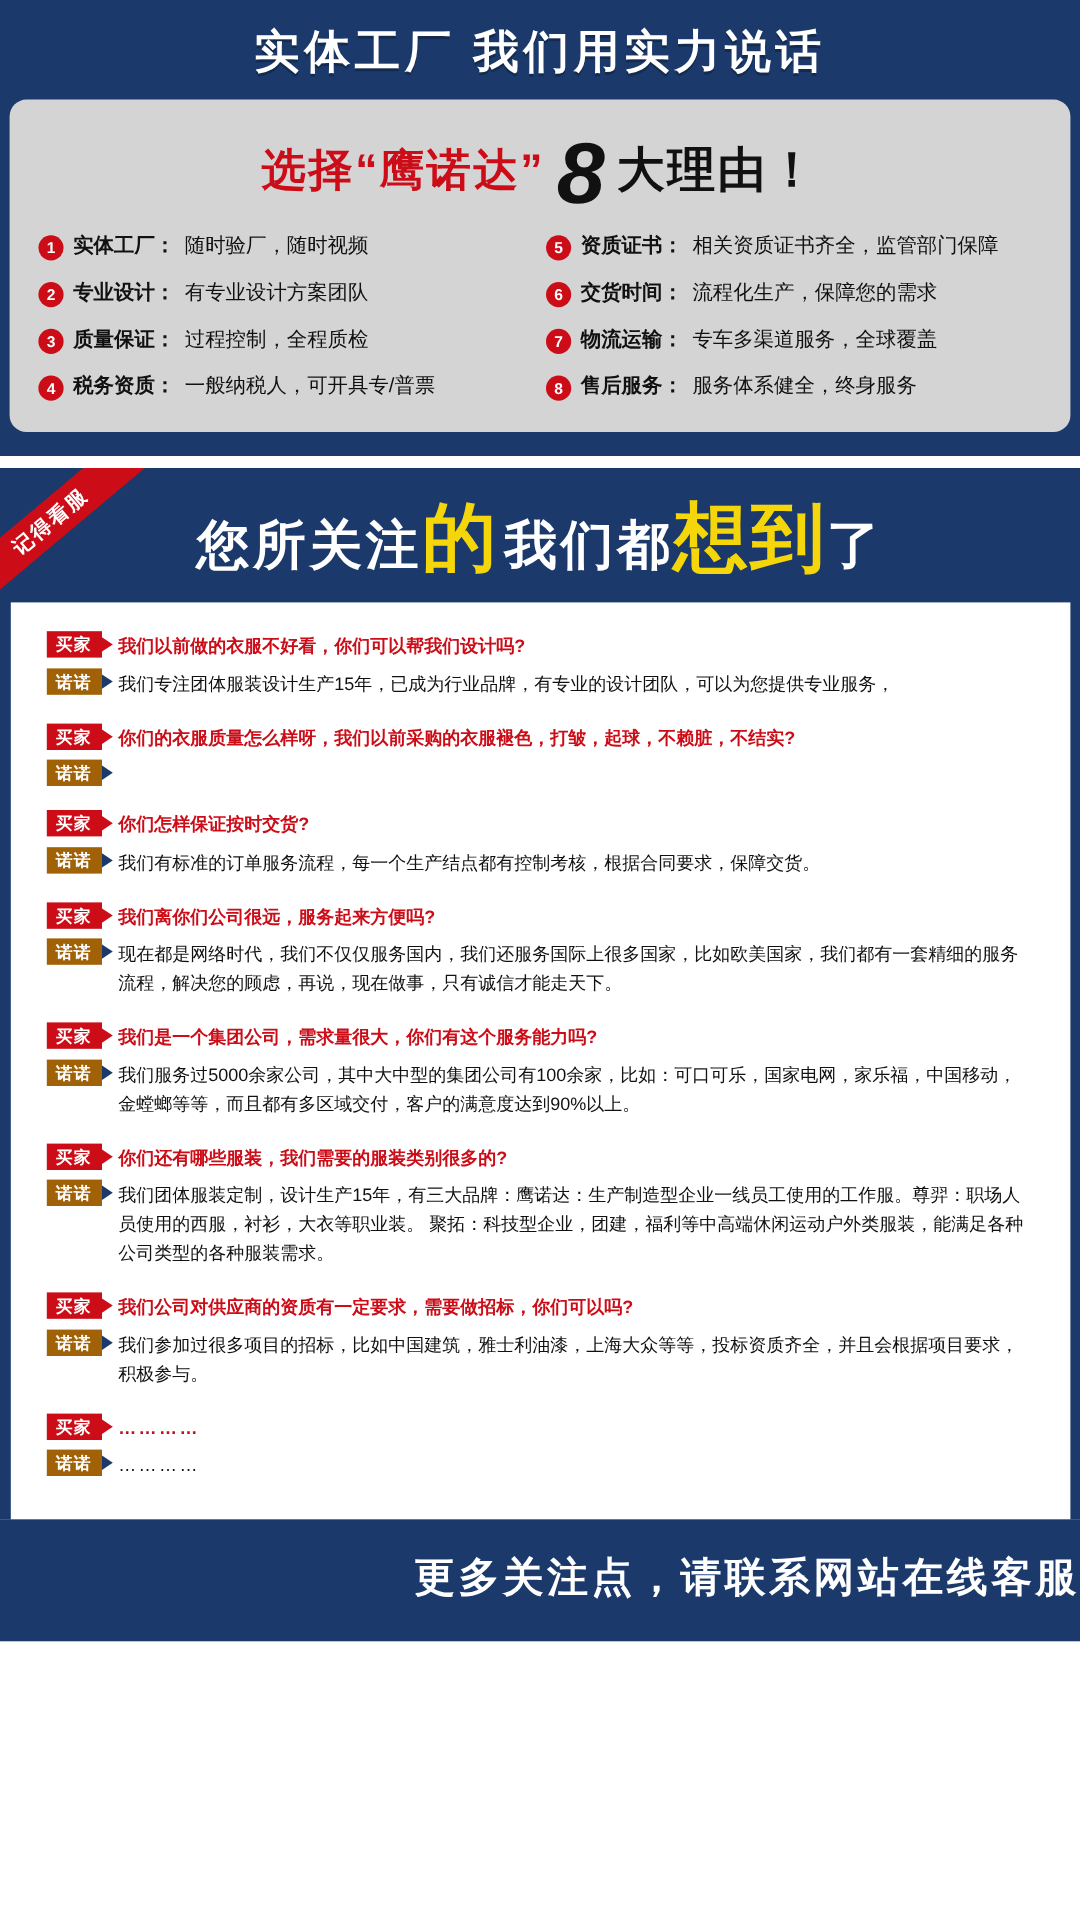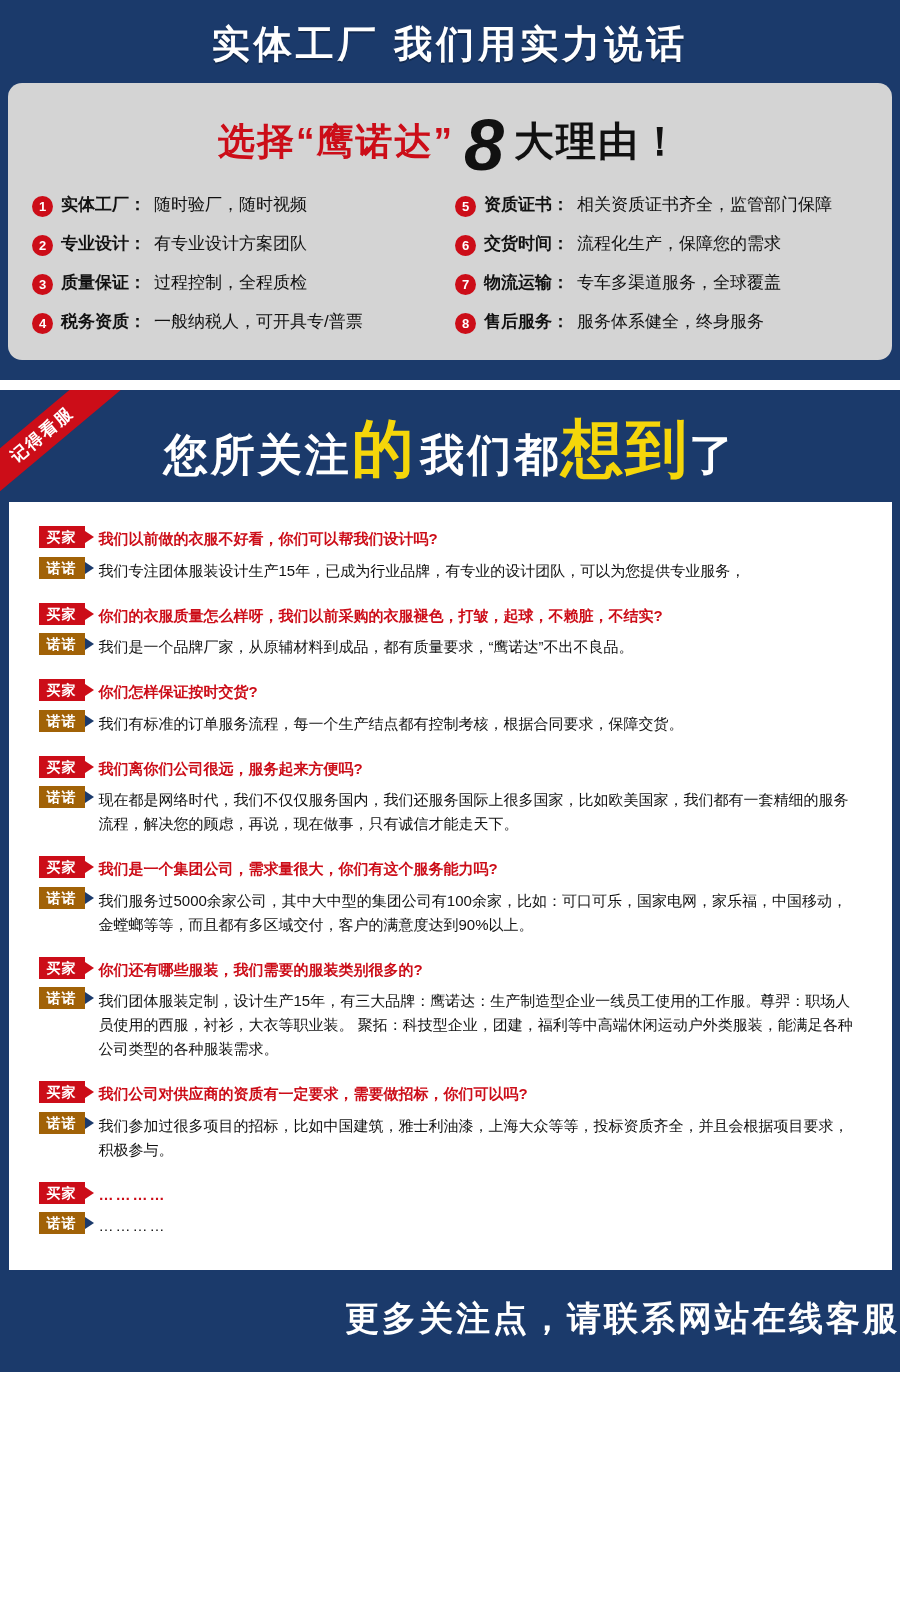--- a/index.html
+++ b/index.html
@@ -307,21 +307,20 @@
         </div>
       </div>
 
       <div class="qa-block">
         <div class="qa-line">
           <span class="tag tag-buyer"><span>买家</span></span>
           <span class="q-text">你们的衣服质量怎么样呀，我们以前采购的衣服褪色，打皱，起球，不赖脏，不结实?</span>
         </div>
         <div class="qa-line">
           <span class="tag tag-reply"><span>诺诺</span></span>
-          <span class="a-text">我们是一个品牌厂家，从原辅材料到成品，都有质量要求，“鹰诺达”不出不良品。</span>
         </div>
       </div>
 
       <div class="qa-block">
         <div class="qa-line">
           <span class="tag tag-buyer"><span>买家</span></span>
           <span class="q-text">你们怎样保证按时交货?</span>
         </div>
         <div class="qa-line">
           <span class="tag tag-reply"><span>诺诺</span></span>

